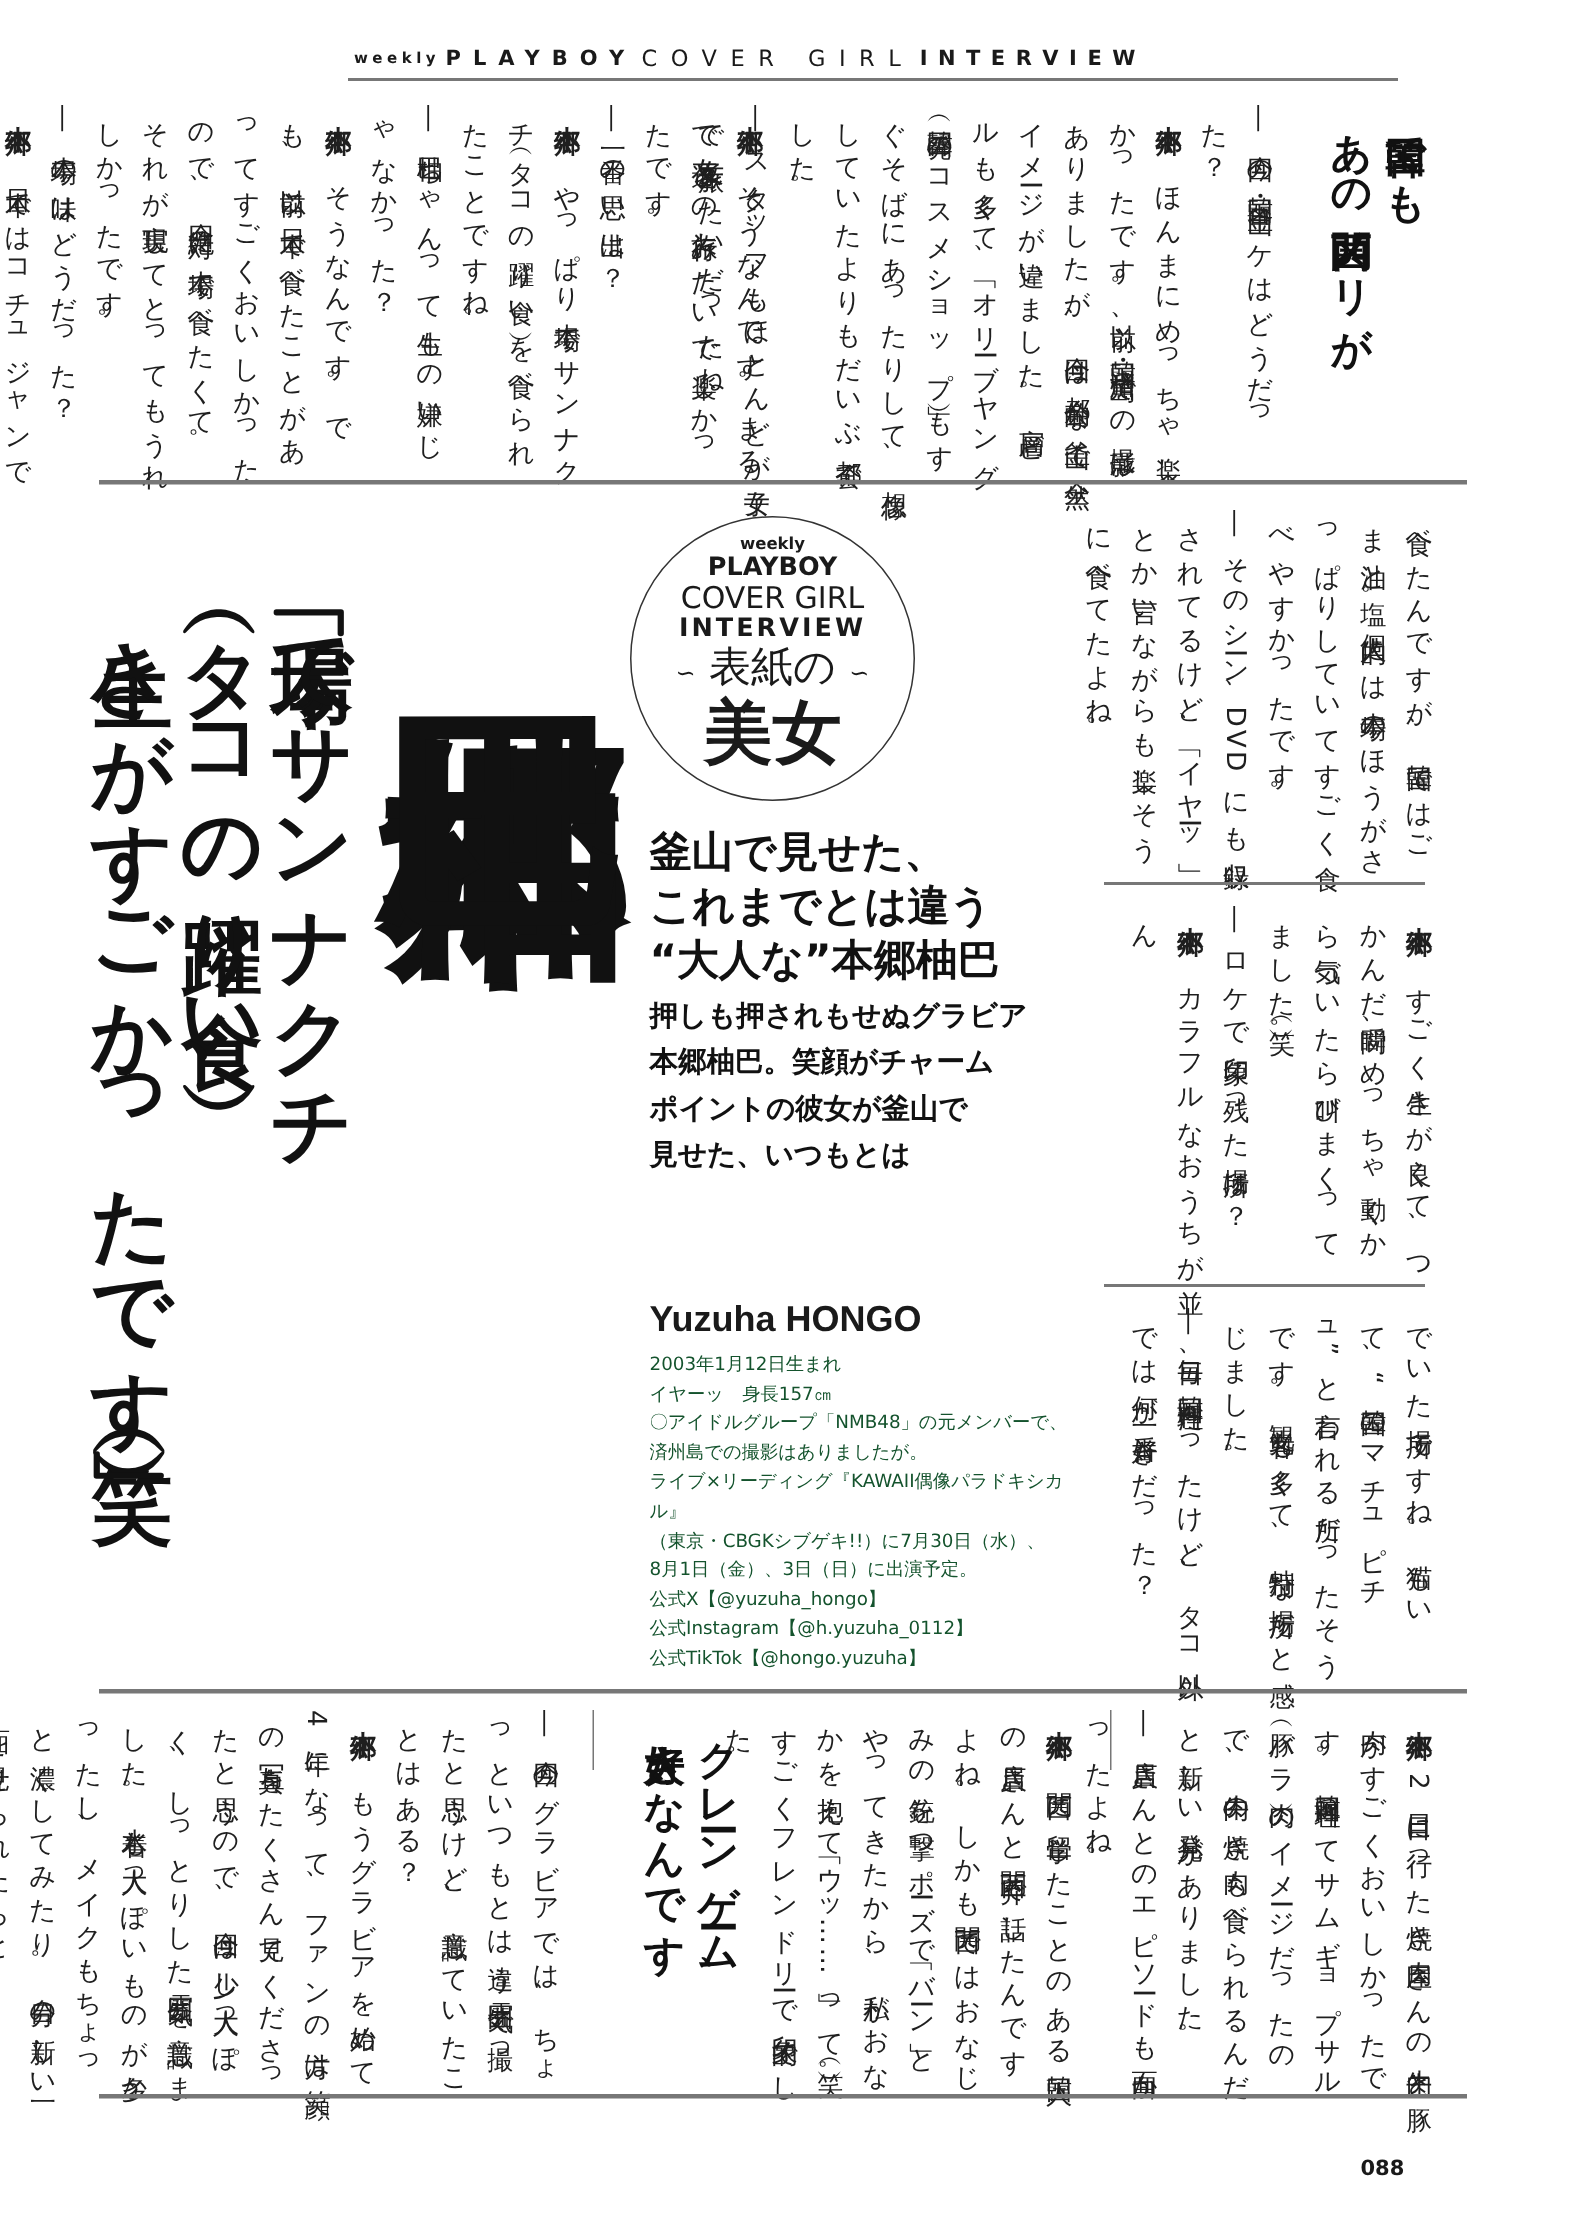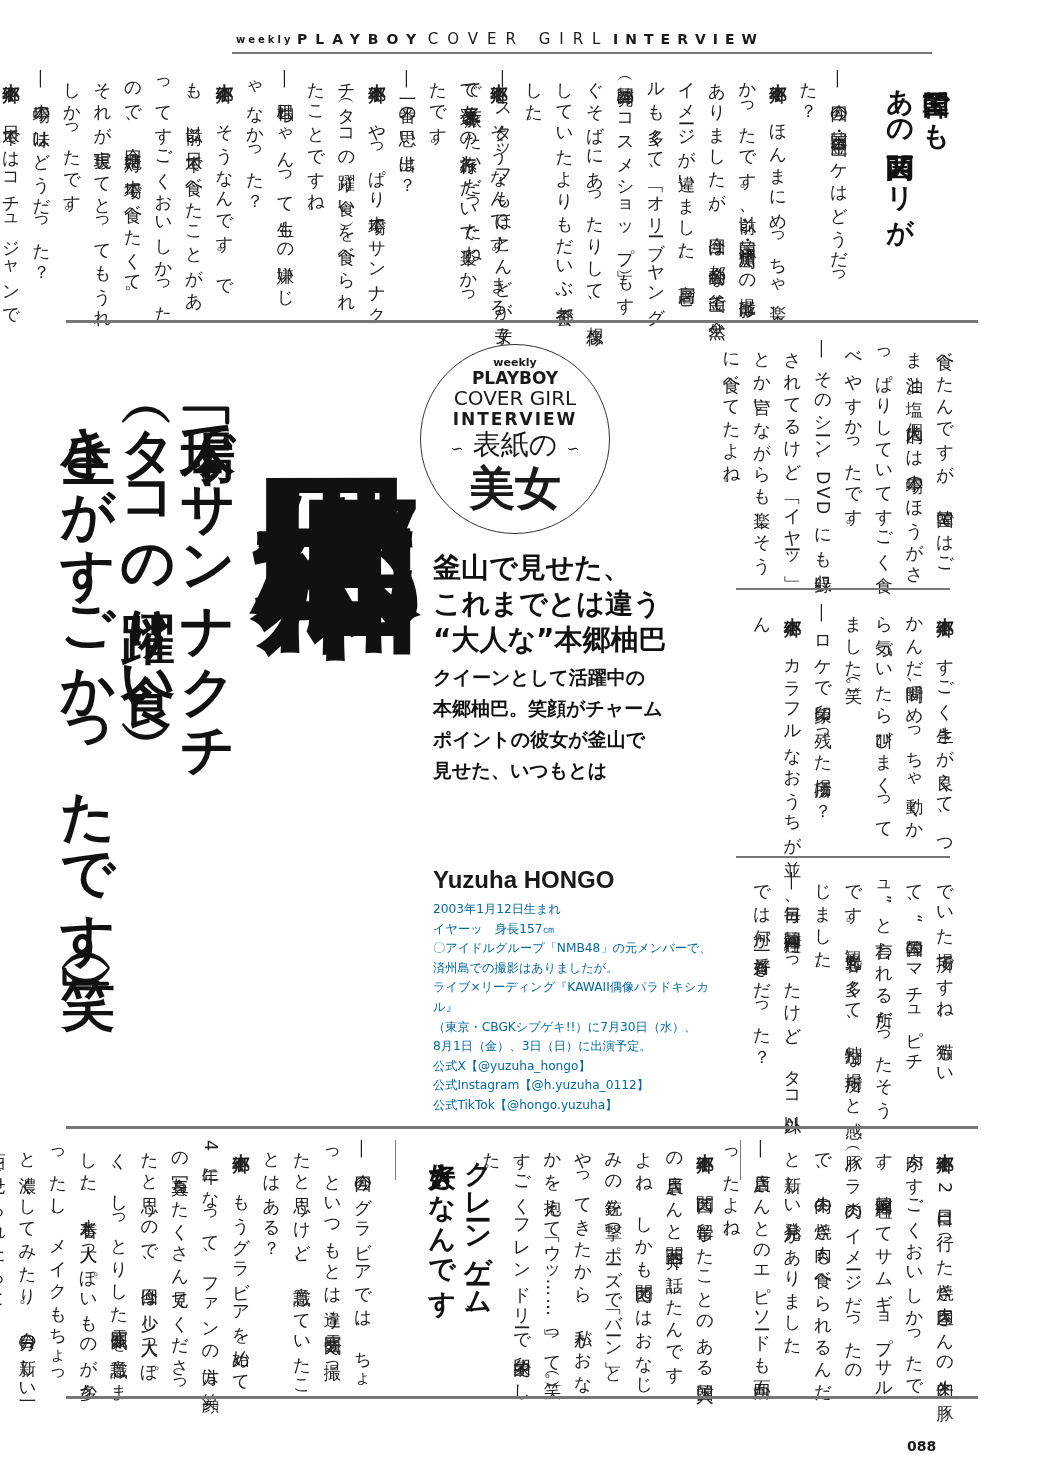--- a/index.html
+++ b/index.html
@@ -38,21 +38,21 @@
   .badge .b-jp1 { font-size: 28px; line-height: 32px; font-family: "DejaVu Serif", serif; }
   .badge .b-jp2 { font-size: 46px; line-height: 46px; font-family: "DejaVu Serif", serif; font-weight: bold; }
   .badge .orn { font-size: 16px; }
 
   .lead { position: absolute; left: 433px; top: 550px; width: 300px; }
   .lead .title { font-weight: bold; font-size: 28px; line-height: 36px; letter-spacing: 0px; color: #111; }
   .lead .body { font-weight: bold; font-size: 19px; line-height: 31px; margin-top: 4px; color: #111; }
 
   .bio { position: absolute; left: 433px; top: 866px; width: 300px; }
   .bio .name { font-family: Liberation Sans, sans-serif; font-weight: bold; font-size: 24px; line-height: 28px; }
-  .bio .lines { font-size: 12.2px; line-height: 19.6px; margin-top: 6px; color: #0369a1; }
+  .bio .lines { font-size: 12.2px; line-height: 19.6px; margin-top: 6px; color: #14532d; }
 
   .folio { position: absolute; left: 907px; top: 1438px; font-size: 14px; font-weight: bold; }
 </style>
 </head>
 <body>
 
 <div class="header">
   <span class="weekly">weekly</span>
   <span class="playboy">PLAYBOY</span>
   <span class="cover">COVER GIRL</span>
@@ -104,21 +104,21 @@
   <div class="b-jp2">美女</div>
 </div>
 
 <div class="lead">
   <div class="title">
     <div>釜山で見せた、</div>
     <div>これまでとは違う</div>
     <div>“大人な”本郷柚巴</div>
   </div>
   <div class="body">
-    <div>クイーンとして活躍中の</div>
+    <div>押しも押されもせぬグラビア</div>
     <div>本郷柚巴。笑顔がチャーム</div>
     <div>ポイントの彼女が釜山で</div>
     <div>見せた、いつもとは</div>
   </div>
 </div>
 
 <div class="bio">
   <div class="name">Yuzuha HONGO</div>
   <div class="lines">
     <div>2003年1月12日生まれ</div>

